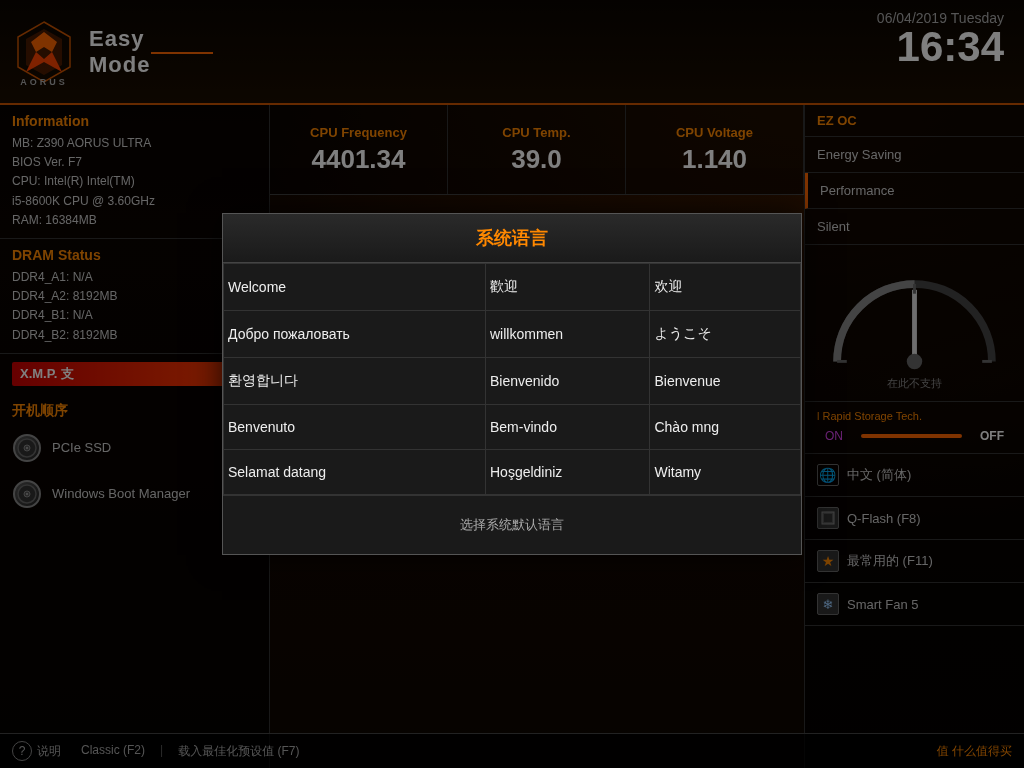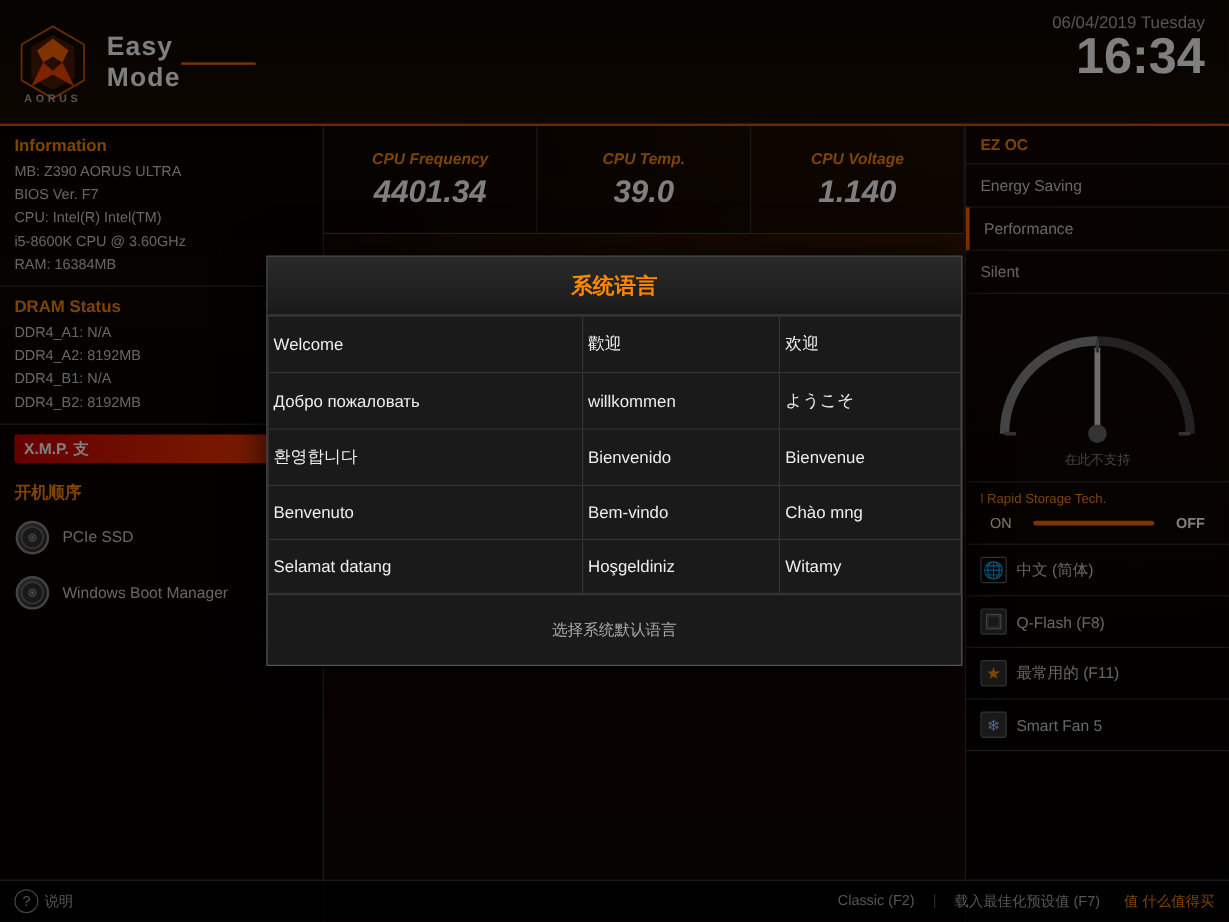--- a/index.html
+++ b/index.html
@@ -190,21 +190,20 @@
       flex: 1;
       display: flex;
       flex-direction: column;
     }
 
     .cpu-bar {
       height: 90px;
       background: rgba(0,0,0,0.5);
       border-bottom: 1px solid #444;
       display: flex;
-      font-style: italic;
     }
 
     .cpu-stat {
       flex: 1;
       display: flex;
       flex-direction: column;
       align-items: center;
       justify-content: center;
       border-right: 1px solid #333;
       padding: 8px;
@@ -302,21 +301,21 @@
       margin-bottom: 5px;
     }
 
     .toggle-row {
       display: flex;
       align-items: center;
       gap: 10px;
     }
 
     .toggle-option {
-      color: #fef9c3;
+      color: #d946ef;
       font-size: 12px;
       padding: 2px 8px;
     }
 
     .toggle-option.active {
       color: #fff;
       font-weight: bold;
     }
 
     .toggle-bar {
@@ -367,21 +366,21 @@
       display: flex;
       align-items: center;
       color: #aaaaaa;
       font-size: 12px;
       gap: 5px;
     }
 
     .bottom-links {
       flex: 1;
       display: flex;
-      justify-content: flex-end;
+      justify-content: flex-start;
       color: #aaaaaa;
       font-size: 12px;
       gap: 15px;
     }
 
     .bottom-link {
       color: #aaaaaa;
       font-size: 12px;
     }
 

